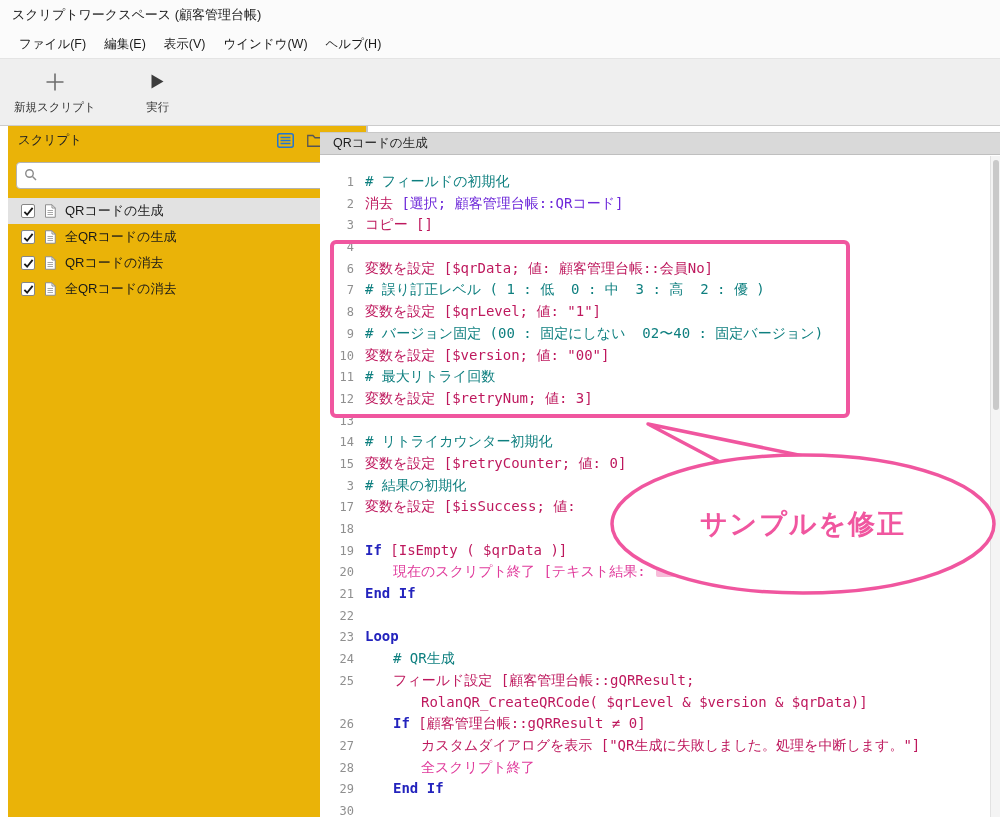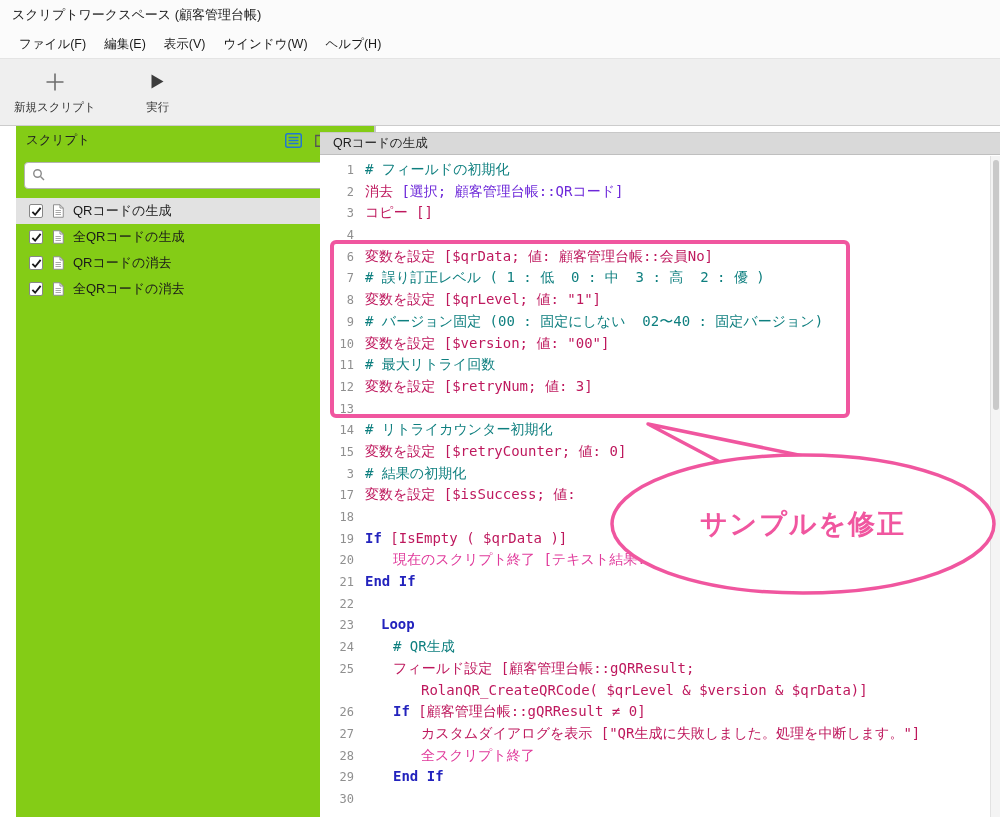--- a/index.html
+++ b/index.html
@@ -9,38 +9,38 @@
   
   #titlebar { position:absolute; left:0; top:0; width:1000px; height:30px; background:#fbfbfb; display:flex; align-items:center; padding-left:12px; font-size:13px; color:#1c1c1c; }
   #menubar { position:absolute; left:0; top:30px; width:1000px; height:28px; background:#fbfbfb; display:flex; align-items:center; padding-left:10px; font-size:12.5px; }
   .menu-item { padding:3px 9px; border-radius:3px; cursor:default; }
   #toolbar { position:absolute; left:0; top:58px; width:1000px; height:68px; background:#efefef; border-top:1px solid #e4e4e4; border-bottom:1px solid #cccccc; display:flex; align-items:center; padding-left:14px; gap:26px; }
   .tool-btn { display:flex; flex-direction:column; align-items:center; justify-content:center; min-width:72px; height:58px; gap:6px; border-radius:4px; }
   .tool-btn .tlabel { font-size:11.5px; color:#333; }
   .tool-icon { height:24px; display:flex; align-items:center; justify-content:center; }
 
   
-  #sidebar { position:absolute; left:16px; top:126px; width:360px; height:691px; background:#84cc16; border-right:2px solid #c6c6c6; }
+  #sidebar { position:absolute; left:8px; top:126px; width:360px; height:691px; background:#eab308; border-right:2px solid #c6c6c6; }
   .sb-header { height:29px; display:flex; align-items:center; padding:0 10px; font-size:12.5px; color:#222; }
   .sb-header .sb-title { flex:1; }
   .sb-hicons { display:flex; align-items:center; gap:13px; }
   .sb-hicon { display:flex; align-items:center; }
   .sb-search { margin:7px 8px 9px 8px; height:27px; border:1px solid #b3b3b3; border-radius:4px; background:#fff; display:flex; align-items:center; padding:0 7px; gap:6px; }
   .sb-search input { flex:1; border:none; outline:none; background:transparent; font-size:12.5px; font-family:inherit; }
   .sb-list { margin-top:4px; }
   .sb-row { height:26px; display:flex; align-items:center; padding-left:13px; gap:9px; cursor:default; }
   .sb-row.sel { background:#e2e2e2; }
   .cb { width:14px; height:14px; border:1px solid #878787; background:#fff; border-radius:2px; display:flex; align-items:center; justify-content:center; }
   .sb-label { font-size:13px; color:#1a1a1a; }
 
   
   #tabband { position:absolute; left:320px; top:132px; width:680px; height:23px; background:#d9d9d9; border-top:1px solid #c8c8c8; border-bottom:1px solid #bfbfbf; display:flex; align-items:center; padding-left:13px; font-size:12.5px; color:#1c1c1c; }
 
   
-  #editor { position:absolute; left:320px; top:155px; width:670px; height:662px; background:#fff; overflow:hidden; padding-top:4px; }
+  #editor { position:absolute; left:320px; top:155px; width:670px; height:662px; background:#fff; overflow:hidden; padding-top:16px; }
   .crow { height:21.7px; line-height:21.7px; white-space:pre; font-family:"DejaVu Sans Mono","Liberation Mono",monospace; font-size:14px; }
   .ln { display:inline-block; width:34px; text-align:right; margin-right:11px; color:#8f8f8f; font-size:12px; font-family:"DejaVu Sans Mono","Liberation Mono",monospace; }
   .code { color:#1c1c1c; }
   .seg-blk { color:#be185d; }
   .seg-cmt { color:#0e7f7f; }
   .seg-tl  { color:#6d28d9; }
   .seg-ctl { color:#2323bd; font-weight:bold; }
   .seg-ext { color:#e03a9b; }
   .ph { display:inline-block; width:26px; height:13px; background:#f7bcd9; border-radius:2px; vertical-align:-1px; margin:0 2px; }
 
@@ -202,21 +202,21 @@
     <div class="crow"><span class="ln">13</span><span class="code" style="padding-left: 0px;"></span></div>
     <div class="crow"><span class="ln">14</span><span class="code" style="padding-left: 0px; margin-top: 32px;"><span class="seg-cmt"># リトライカウンター初期化</span></span></div>
     <div class="crow"><span class="ln">15</span><span class="code" style="padding-left: 0px;"><span class="seg-blk">変数を設定 [$retryCounter; 値: 0]</span></span></div>
     <div class="crow"><span class="ln">3</span><span class="code" style="padding-left: 0px;"><span class="seg-cmt"># 結果の初期化</span></span></div>
     <div class="crow"><span class="ln">17</span><span class="code" style="padding-left: 0px;"><span class="seg-blk">変数を設定 [$isSuccess; 値: </span></span></div>
     <div class="crow"><span class="ln">18</span><span class="code" style="padding-left: 0px;"></span></div>
     <div class="crow"><span class="ln">19</span><span class="code" style="padding-left: 0px; text-align: center;"><span class="seg-ctl">If </span><span class="seg-blk">[IsEmpty ( $qrData )]</span></span></div>
     <div class="crow"><span class="ln">20</span><span class="code" style="padding-left: 28px;"><span class="seg-ext">現在のスクリプト終了 [テキスト結果: </span><span class="ph"></span><span class="seg-ext">]</span></span></div>
     <div class="crow"><span class="ln">21</span><span class="code" style="padding-left: 0px;"><span class="seg-ctl">End If</span></span></div>
     <div class="crow"><span class="ln">22</span><span class="code" style="padding-left: 0px;"></span></div>
-    <div class="crow"><span class="ln">23</span><span class="code" style="padding-left: 0px; margin-left: 16px;"><span class="seg-ctl">Loop</span></span></div>
+    <div class="crow"><span class="ln">23</span><span class="code" style="padding-left: 0px;"><span class="seg-ctl">Loop</span></span></div>
     <div class="crow"><span class="ln">24</span><span class="code" style="padding-left: 28px;"><span class="seg-cmt"># QR生成</span></span></div>
     <div class="crow"><span class="ln">25</span><span class="code" style="padding-left: 28px;"><span class="seg-blk">フィールド設定 [顧客管理台帳::gQRResult;</span></span></div>
     <div class="crow"><span class="ln"></span><span class="code" style="padding-left: 56px;"><span class="seg-blk">RolanQR_CreateQRCode( $qrLevel &amp; $version &amp; $qrData)]</span></span></div>
     <div class="crow"><span class="ln">26</span><span class="code" style="padding-left: 28px;"><span class="seg-ctl">If </span><span class="seg-blk">[顧客管理台帳::gQRResult ≠ 0]</span></span></div>
     <div class="crow"><span class="ln">27</span><span class="code" style="padding-left: 56px;"><span class="seg-blk">カスタムダイアログを表示 ["QR生成に失敗しました。処理を中断します。"]</span></span></div>
     <div class="crow"><span class="ln">28</span><span class="code" style="padding-left: 56px;"><span class="seg-ext">全スクリプト終了</span></span></div>
     <div class="crow"><span class="ln">29</span><span class="code" style="padding-left: 28px;"><span class="seg-ctl">End If</span></span></div>
     <div class="crow"><span class="ln">30</span><span class="code" style="padding-left: 0px;"></span></div>
   </div>
 

